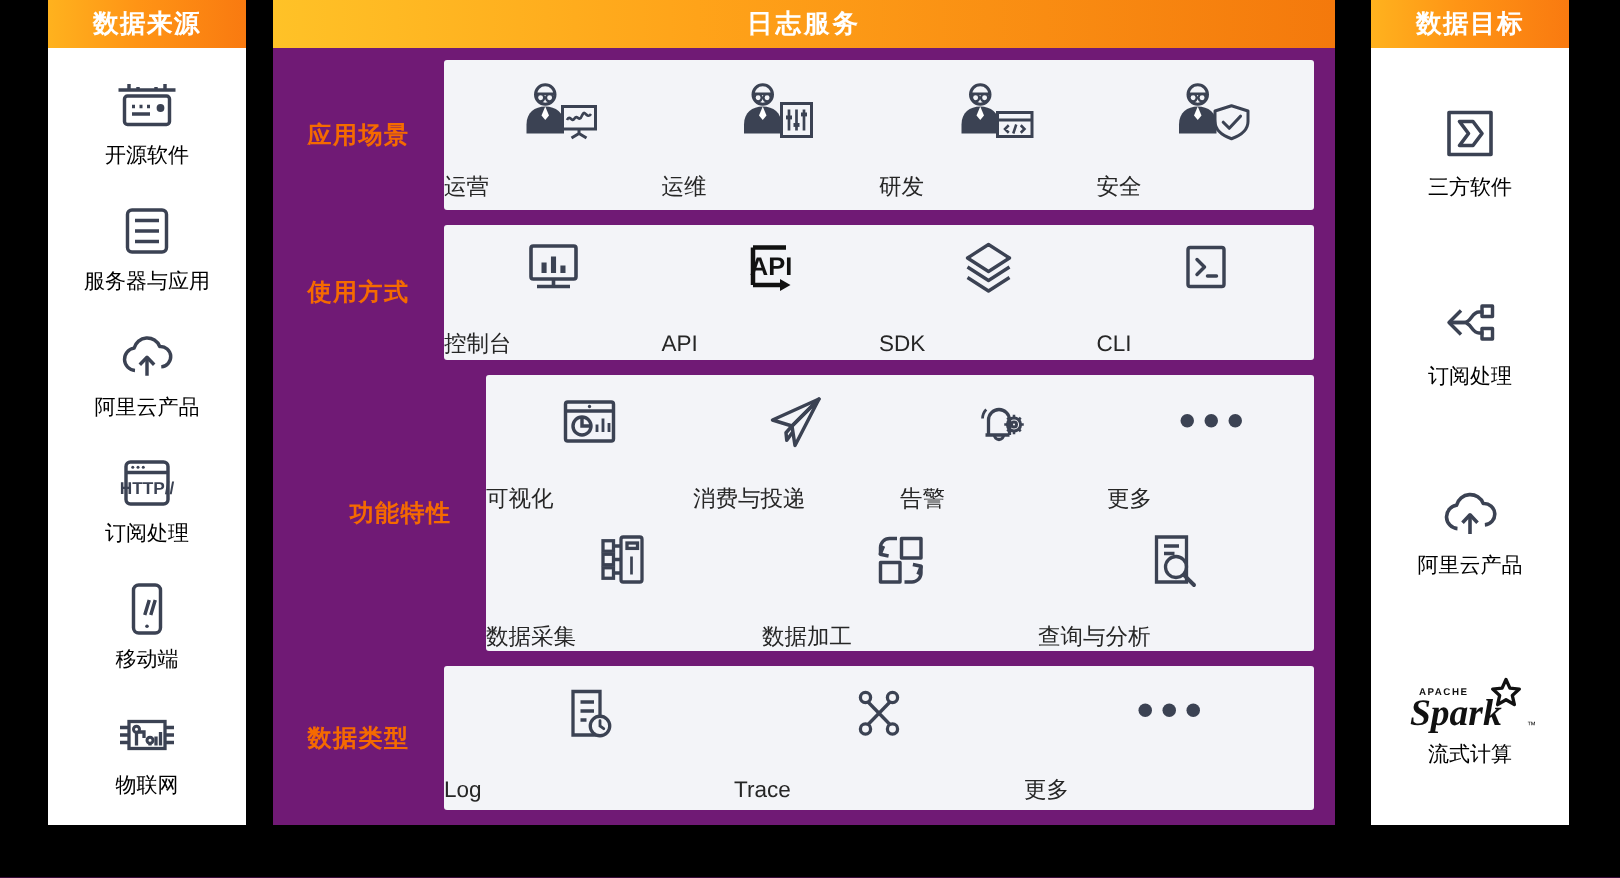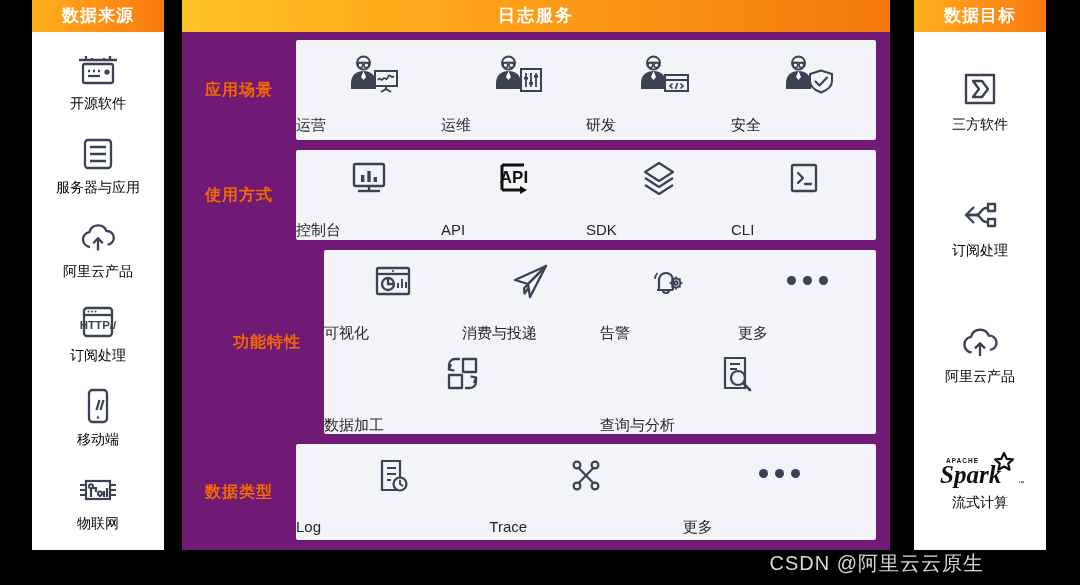--- a/index.html
+++ b/index.html
@@ -409,20 +409,38 @@
                     <i></i>
                     <i></i>
                     <i></i>
                   </span>
               </span>
               <span class="lbl">更多</span>
             </div>
           </div>
 
           <div class="cgrid">
+            <div class="cell">
+              <span class="ico">
+                <svg width="52" height="46" viewBox="0 0 52 46">
+                  <g fill="none" stroke="#3b4253" stroke-width="2.2">
+                    <rect x="24" y="7" width="14" height="30" rx="1.5"></rect>
+                    <rect x="28" y="11" width="7" height="3.6"></rect>
+                    <path d="M24 13h-5M24 22h-5M24 31h-5"></path>
+                  </g>
+                  <g fill="none" stroke="#3b4253" stroke-width="2.2">
+                    <rect x="12" y="9.5" width="7" height="7"></rect>
+                    <rect x="12" y="18.5" width="7" height="7"></rect>
+                    <rect x="12" y="27.5" width="7" height="7"></rect>
+                  </g>
+                  <path d="M31 20v12" stroke="#3b4253" stroke-width="1.8"></path>
+                </svg>
+              </span>
+              <span class="lbl">数据采集</span>
+            </div>
 
             <div class="cell">
               <span class="ico">
                 <svg width="52" height="46" viewBox="0 0 52 46">
                   <g fill="none" stroke="#3b4253" stroke-width="2.3" stroke-linejoin="round">
                     <rect x="27" y="8" width="13" height="13"></rect>
                     <rect x="13" y="24" width="13" height="13"></rect>
                     <path d="M24 8h-5a6 6 0 0 0-6 6v4"></path>
                     <path d="M15 13l-2.2 5.5 5.6 1.2"></path>
                     <path d="M29 37h5a6 6 0 0 0 6-6v-4"></path>
@@ -560,15 +578,14 @@
             <path d="M72 6l2.6 5.8 6.3.6-4.7 4.2 1.4 6.2-5.6-3.3-5.6 3.3 1.4-6.2-4.7-4.2 6.3-.6z" fill="none" stroke="#111" stroke-width="2.2" stroke-linejoin="round"></path>
             <text x="86" y="38" font-family="'Liberation Sans',sans-serif" font-size="6" fill="#111">™</text>
           </svg>
         </span>
         <span class="lbl">流式计算</span>
       </div>
 
     </div>
   </div>
 
-  <div class="watermark">CSDN @阿里云云原生</div>
 
 </div>
 
 </body></html>

